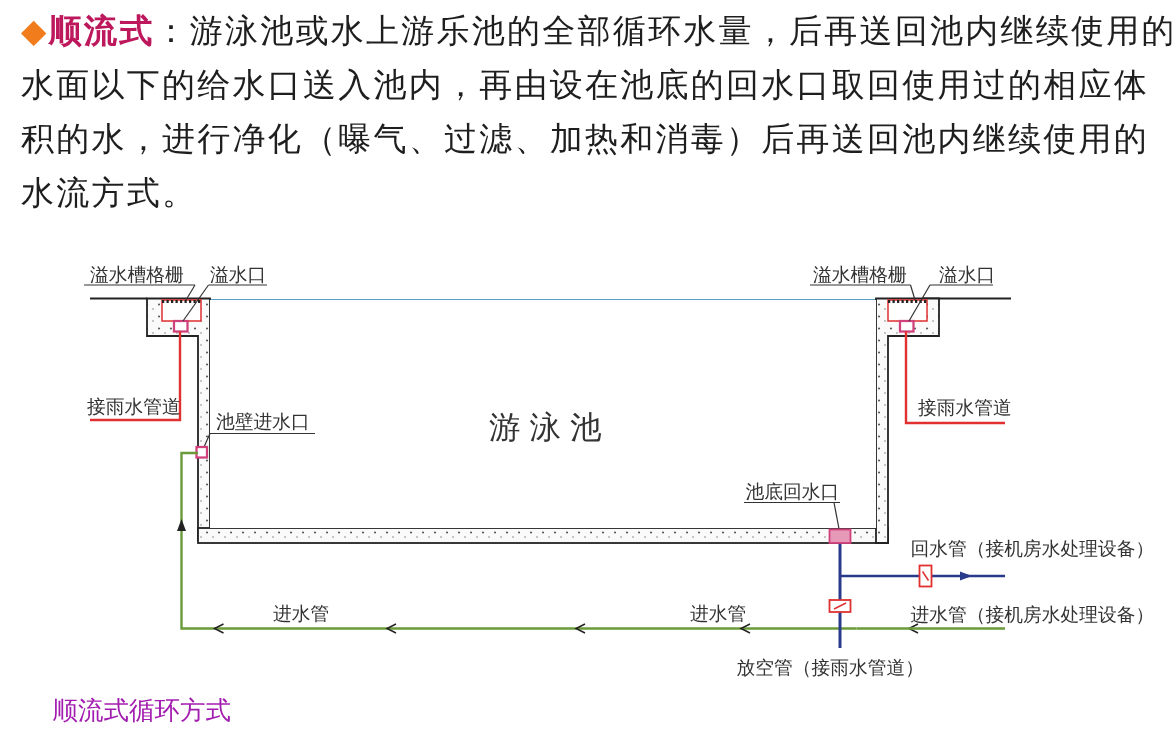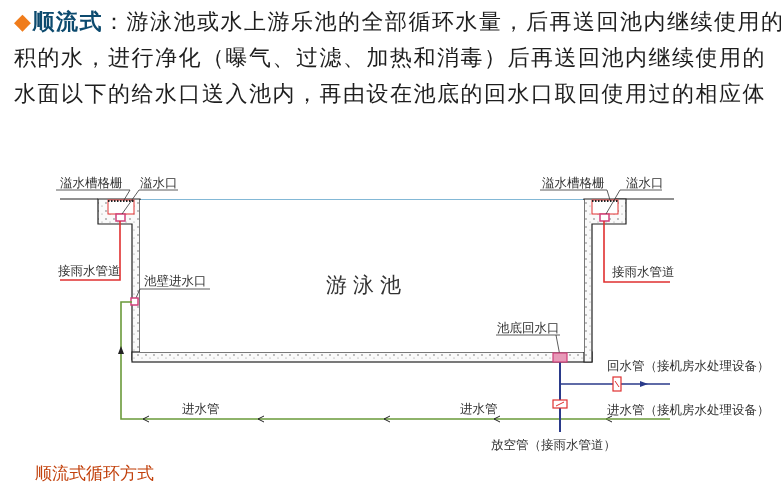--- a/index.html
+++ b/index.html
@@ -1,35 +1,36 @@
 <!DOCTYPE html>
 <html><head>
 <meta charset="utf-8">
 <style>
   html, body { margin:0; padding:0; background:#ffffff; }
   body { width:781px; height:496px; position:relative; overflow:hidden;
          font-family:"DejaVu Sans", sans-serif; color:#222; }
   .para { position:absolute; left:14px; top:4px; width:760px;
           font-size:22px; line-height:36px; letter-spacing:1.5px; color:#1e1e1e; }
   .para .bullet { color:#f07c1b; font-weight:bold; }
-  .para .term { color:#0c4a6e; font-weight:bold; }
+  .para .term { color:#be185d; font-weight:bold; }
   .line { display:block; white-space:nowrap; }
   svg { position:absolute; left:0; top:0; }
   .lbl { font-family:"DejaVu Sans", sans-serif; font-size:12.5px; fill:#333; }
   .pool-lbl { font-family:"DejaVu Serif", serif; font-size:21px; fill:#333; letter-spacing:6px; }
-  .caption { position:absolute; left:35px; top:462px; font-size:17px; color:#c2410c;
+  .caption { position:absolute; left:35px; top:462px; font-size:17px; color:#a21caf;
              font-family:"DejaVu Serif", serif; }
 </style>
 </head>
 <body>
 
 <div class="para">
   <span class="line"><span class="bullet">◆</span><span class="term">顺流式</span><span>：游泳池或水上游乐池的全部循环水量，后再送回池内继续使用的</span></span>
+  <span class="line">水面以下的给水口送入池内，再由设在池底的回水口取回使用过的相应体</span>
   <span class="line">积的水，进行净化（曝气、过滤、加热和消毒）后再送回池内继续使用的</span>
-  <span class="line">水面以下的给水口送入池内，再由设在池底的回水口取回使用过的相应体</span>
+  <span class="line">水流方式。</span>
 </div>
 
 <svg width="781" height="496" viewBox="0 0 781 496">
   <defs>
     <pattern id="concrete" width="8" height="8" patternUnits="userSpaceOnUse">
       <rect width="8" height="8" fill="#fafafa"></rect>
       <circle cx="2" cy="3" r="0.7" fill="#555"></circle>
       <circle cx="6" cy="6" r="0.5" fill="#777"></circle>
     </pattern>
   </defs>

